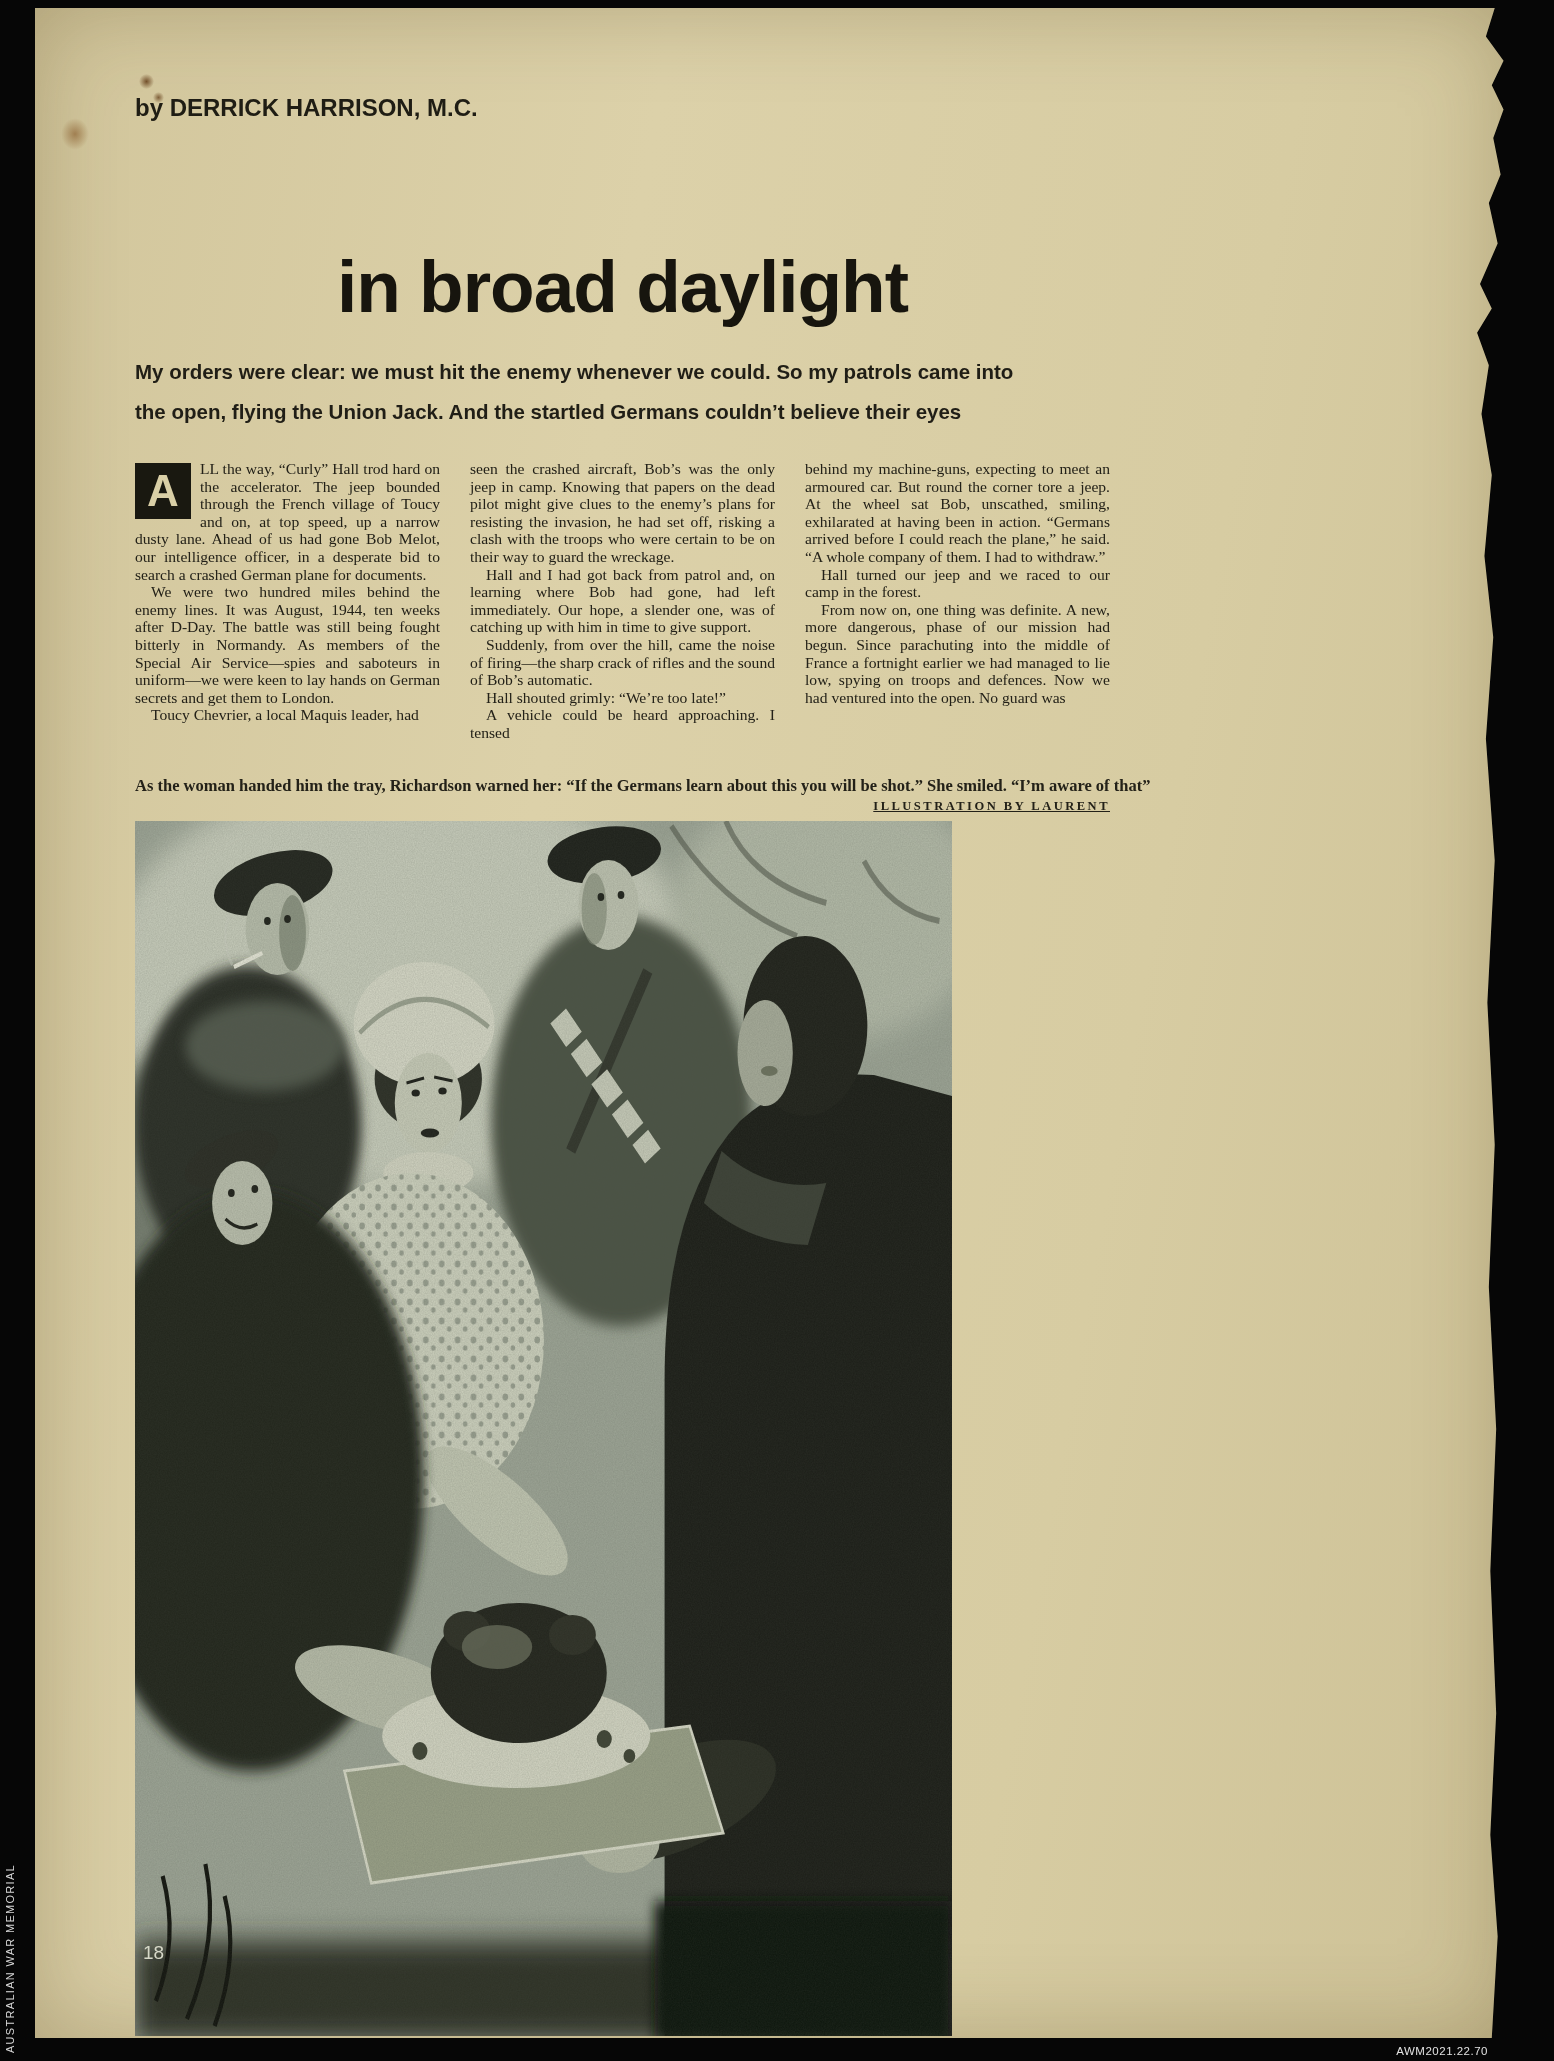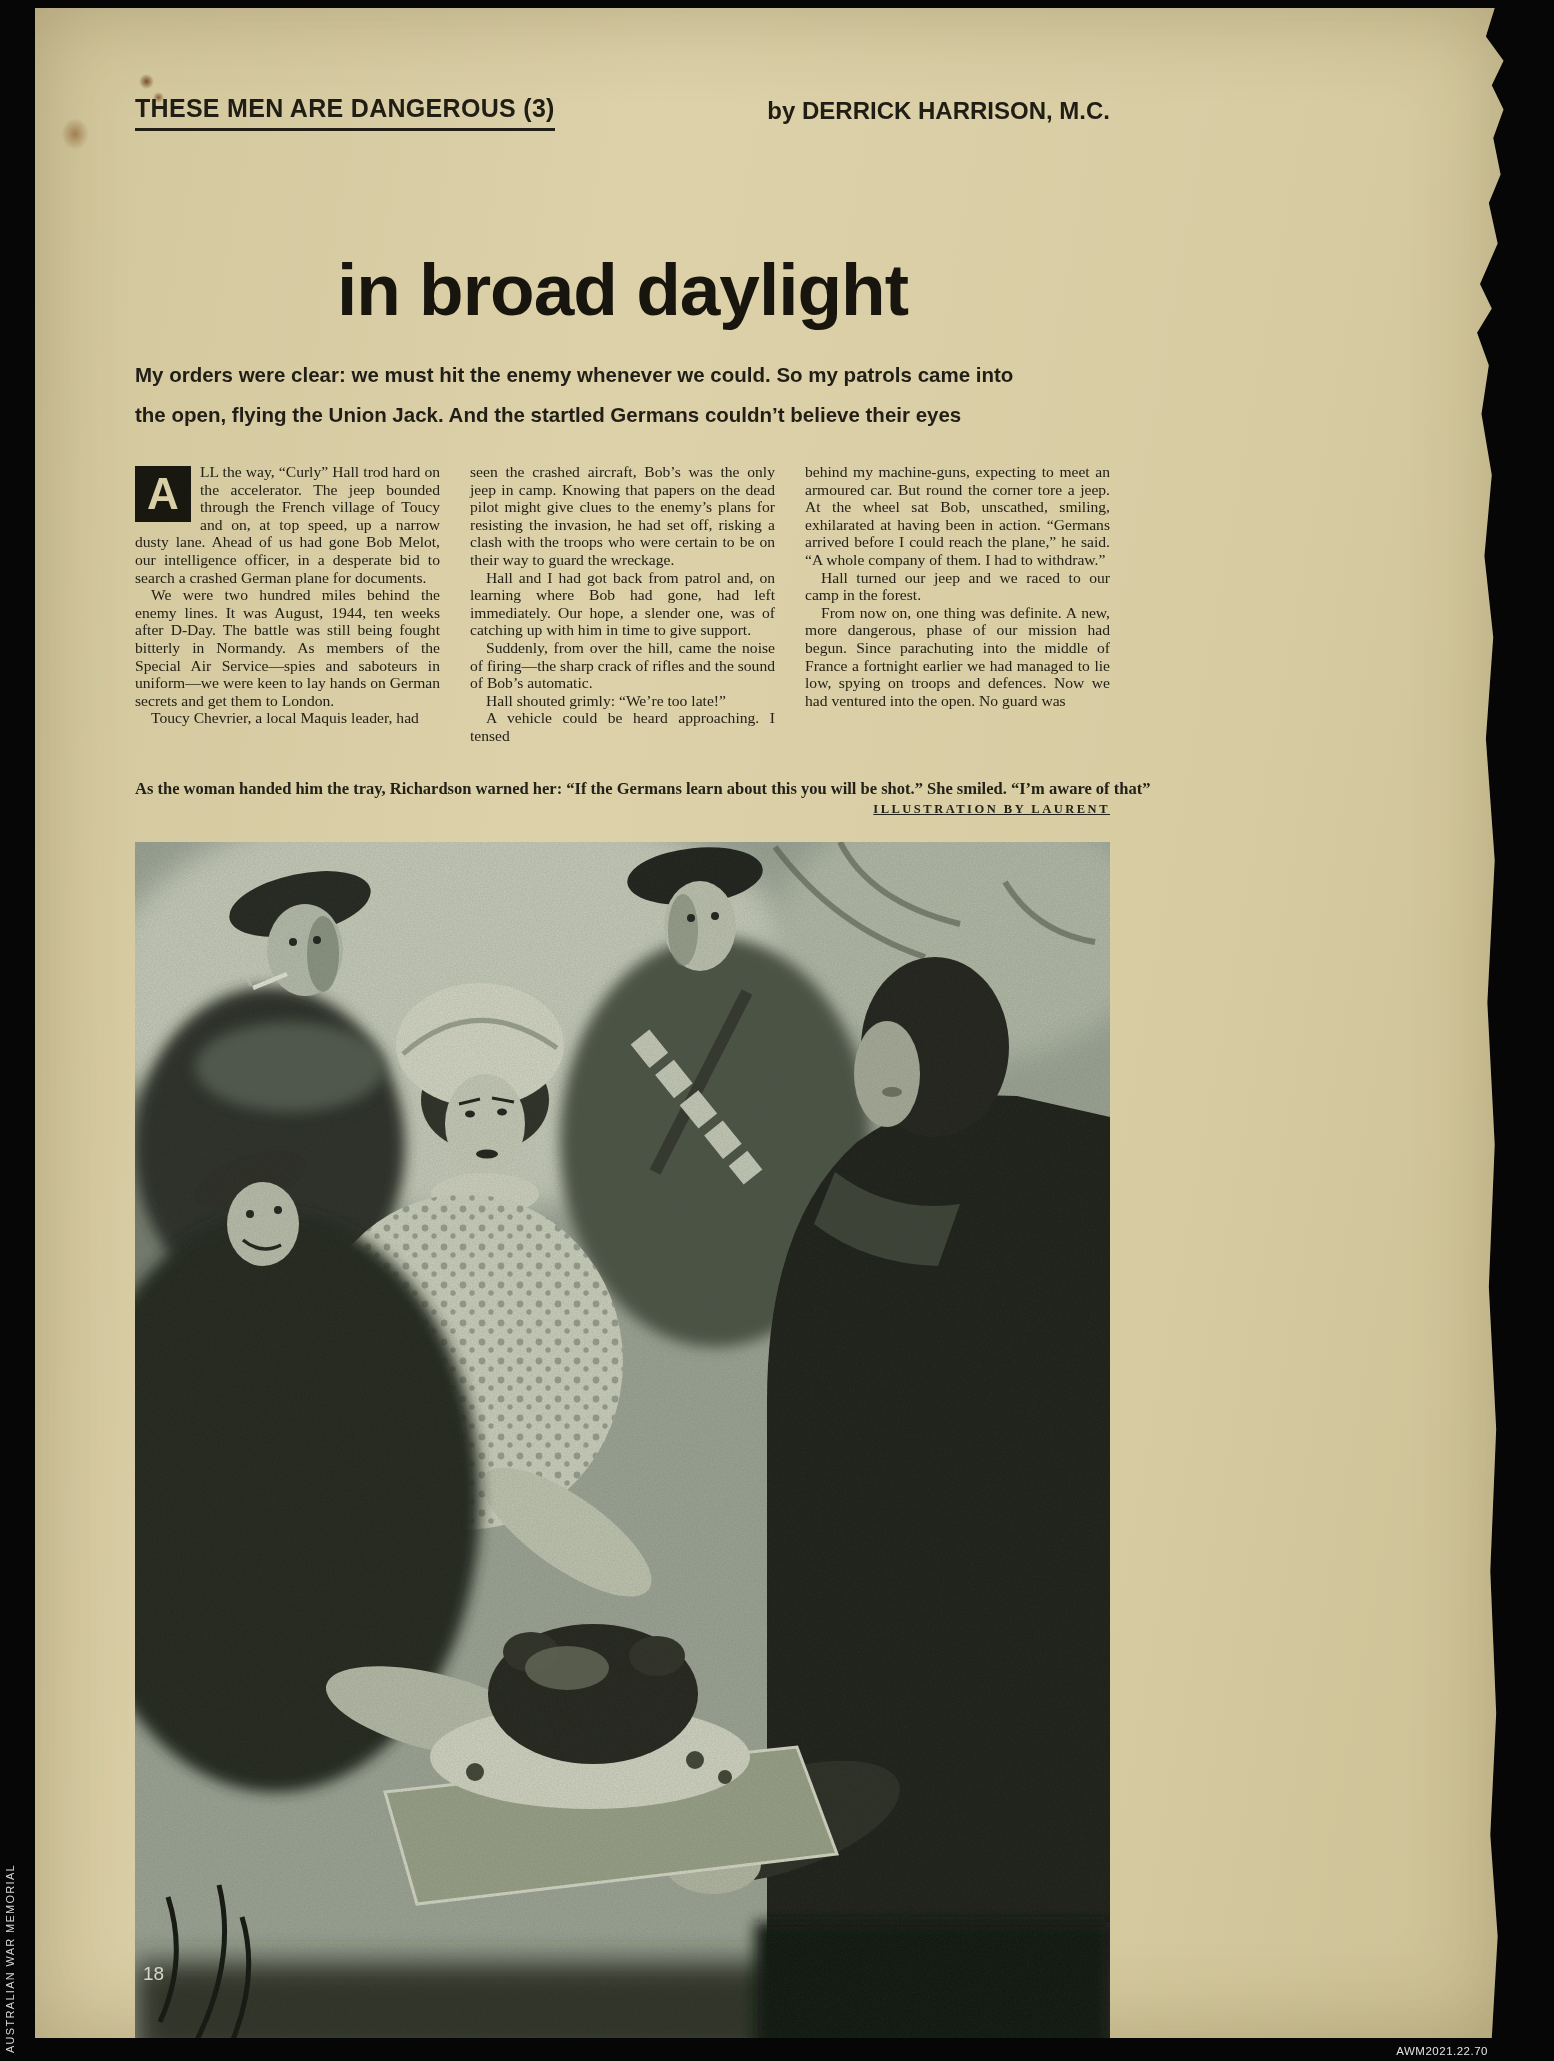--- a/index.html
+++ b/index.html
@@ -42,21 +42,21 @@
   .col p.first{text-indent:0;}
   .dropcap{float:left;width:56px;height:56px;background:#191810;color:#d9cfa6;
     font-family:"Liberation Sans",sans-serif;font-weight:bold;font-size:44px;line-height:56px;
     text-align:center;margin:3px 9px 1px 0;}
 
   
   .caption{margin:34px 0 0;font-weight:bold;font-size:16.5px;white-space:nowrap;color:#232118;}
   .credit{margin-top:3px;text-align:right;font-weight:bold;font-size:12.5px;letter-spacing:2.5px;color:#232118;text-decoration:underline;}
 
   
-  .illustration{position:relative;margin-top:25px;width:975px;height:1215px;background:#9ca495;overflow:hidden;}
+  .illustration{position:relative;margin-top:7px;width:817px;height:1215px;background:#9ca495;overflow:hidden;}
   .illustration svg{display:block;width:100%;height:100%;}
   .pagenum{position:absolute;left:8px;bottom:72px;color:#d6d8c8;font-family:"Liberation Sans",sans-serif;font-size:19px;}
 
   
   .archive-vert{position:absolute;left:4px;bottom:8px;color:#d8d8d8;
     font-family:"Liberation Sans",sans-serif;font-size:11px;letter-spacing:1.3px;
     writing-mode:vertical-rl;transform:rotate(180deg);}
   .archive-id{position:absolute;right:66px;bottom:4px;color:#e2e2e2;
     font-family:"Liberation Sans",sans-serif;font-size:11.5px;letter-spacing:.5px;}
 </style>
@@ -64,21 +64,20 @@
 <body>
 
 <div class="paper">
   <div class="stain stain1"></div>
   <div class="stain stain2"></div>
   <div class="stain stain3"></div>
 
   <div class="content">
 
     <div class="header-row">
-      <div class="series">THESE MEN ARE DANGEROUS (3)</div>
       <div class="byline">by DERRICK HARRISON, M.C.</div>
     </div>
 
     <h1 class="headline"><br><span>in broad daylight</span></h1>
 
     <p class="standfirst"><span>My orders were clear: we must hit the enemy whenever we could. So my patrols came into</span><br><span>the open, flying the Union Jack. And the startled Germans couldn’t believe their eyes</span></p>
 
     <div class="columns">
       <div class="col">
         <span class="dropcap">A</span>

